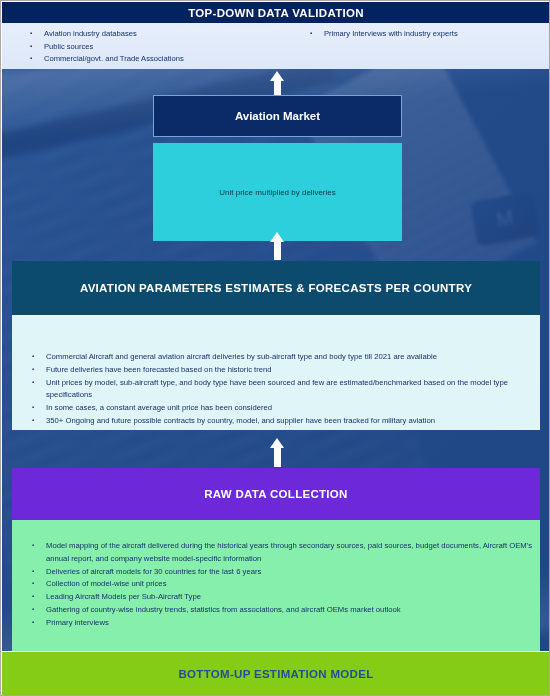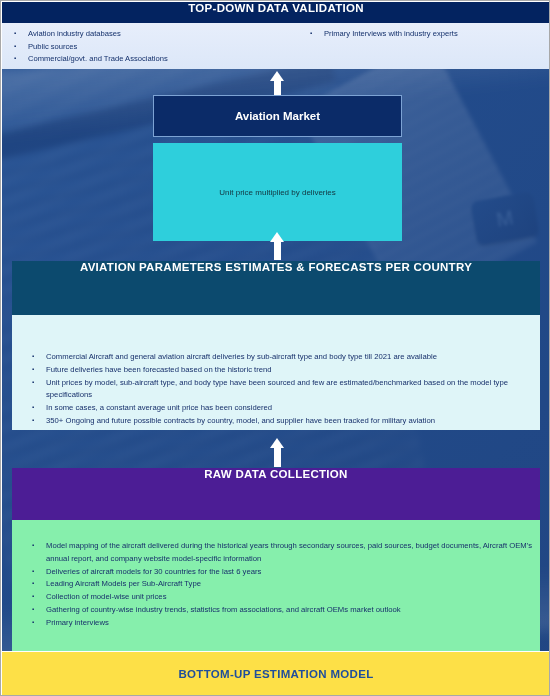--- a/index.html
+++ b/index.html
@@ -156,21 +156,21 @@
   }
 
   
   .band-title {
     position: absolute;
     font-size: 11.5px;
     font-weight: bold;
     letter-spacing: 0.3px;
     color: #ffffff;
     display: flex;
-    align-items: flex-start;
+    align-items: center;
     justify-content: center;
     text-align: center;
   }
 
   
   .top-header {
     position: absolute;
     left: 1px;
     top: 1px;
     width: 548px;
@@ -186,21 +186,21 @@
     height: 46px;
     background: linear-gradient(180deg, #e7eefb 0%, #dce7f8 100%);
   }
   .top-cols {
     display: flex;
     width: 100%;
     height: 100%;
     padding-top: 5px;
     box-sizing: border-box;
   }
-  .top-col-l { width: 54%; padding-left: 4px; box-sizing: border-box; }
+  .top-col-l { width: 54%; padding-left: 20px; box-sizing: border-box; }
   .top-col-r { width: 46%; padding-left: 4px; box-sizing: border-box; }
 
   ul.blist {
     list-style: none;
     margin: 0;
     padding: 0;
   }
   ul.blist li {
     position: relative;
     padding-left: 22px;
@@ -278,21 +278,21 @@
   }
   .teal-body ul.blist li::before { left: 20px; }
 
   
   .raw-head {
     position: absolute;
     left: 11px;
     top: 467px;
     width: 528px;
     height: 52px;
-    background: #4c1d95;
+    background: #6d28d9;
   }
   .raw-body {
     position: absolute;
     left: 11px;
     top: 519px;
     width: 528px;
     height: 131px;
     background: #86efac;
     padding-top: 20px;
     box-sizing: border-box;
@@ -329,21 +329,21 @@
     border-bottom: 10px solid #ffffff;
   }
 
   
   .footer {
     position: absolute;
     left: 1px;
     top: 651px;
     width: 548px;
     height: 44px;
-    background: #fde047;
+    background: #84cc16;
     display: flex;
     align-items: center;
     justify-content: center;
     color: #1f4e9c;
     font-size: 11.5px;
     font-weight: bold;
     letter-spacing: 0.3px;
   }
 </style>
 </head>
@@ -425,22 +425,22 @@
     <div class="shaft" style="top:9px; height:20px;"></div>
   </div>
 
   <div class="raw-head band-title" style="left:11px; top:467px; width:528px; height:52px;">
     <span>RAW DATA COLLECTION</span>
   </div>
   <div class="raw-body">
     <ul class="blist">
       <li>Model mapping of the aircraft delivered during the historical years through secondary sources, paid sources, budget documents, Aircraft OEM’s annual report, and company website model-specific information</li>
       <li>Deliveries of aircraft models for 30 countries for the last 6 years</li>
+      <li>Collection of model-wise unit prices</li>
       <li>Leading Aircraft Models per Sub-Aircraft Type</li>
-      <li>Collection of model-wise unit prices</li>
       <li>Gathering of country-wise industry trends, statistics from associations, and aircraft OEMs market outlook</li>
       <li>Primary interviews</li>
     </ul>
   </div>
 
   <div class="footer">
     <span>BOTTOM-UP ESTIMATION MODEL</span>
   </div>
 
 </div>

